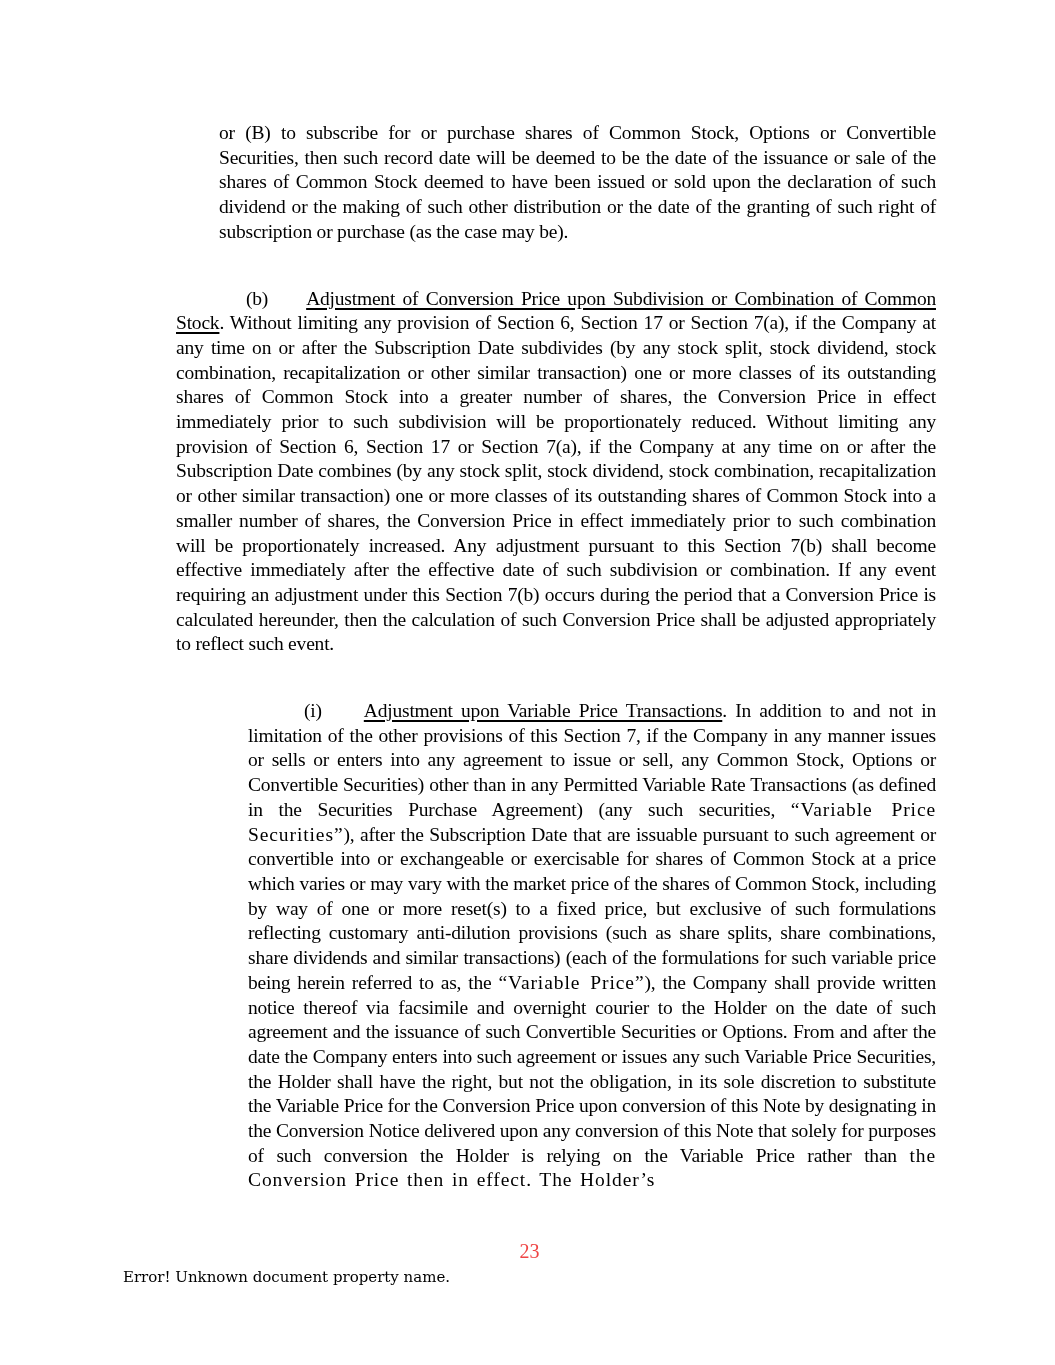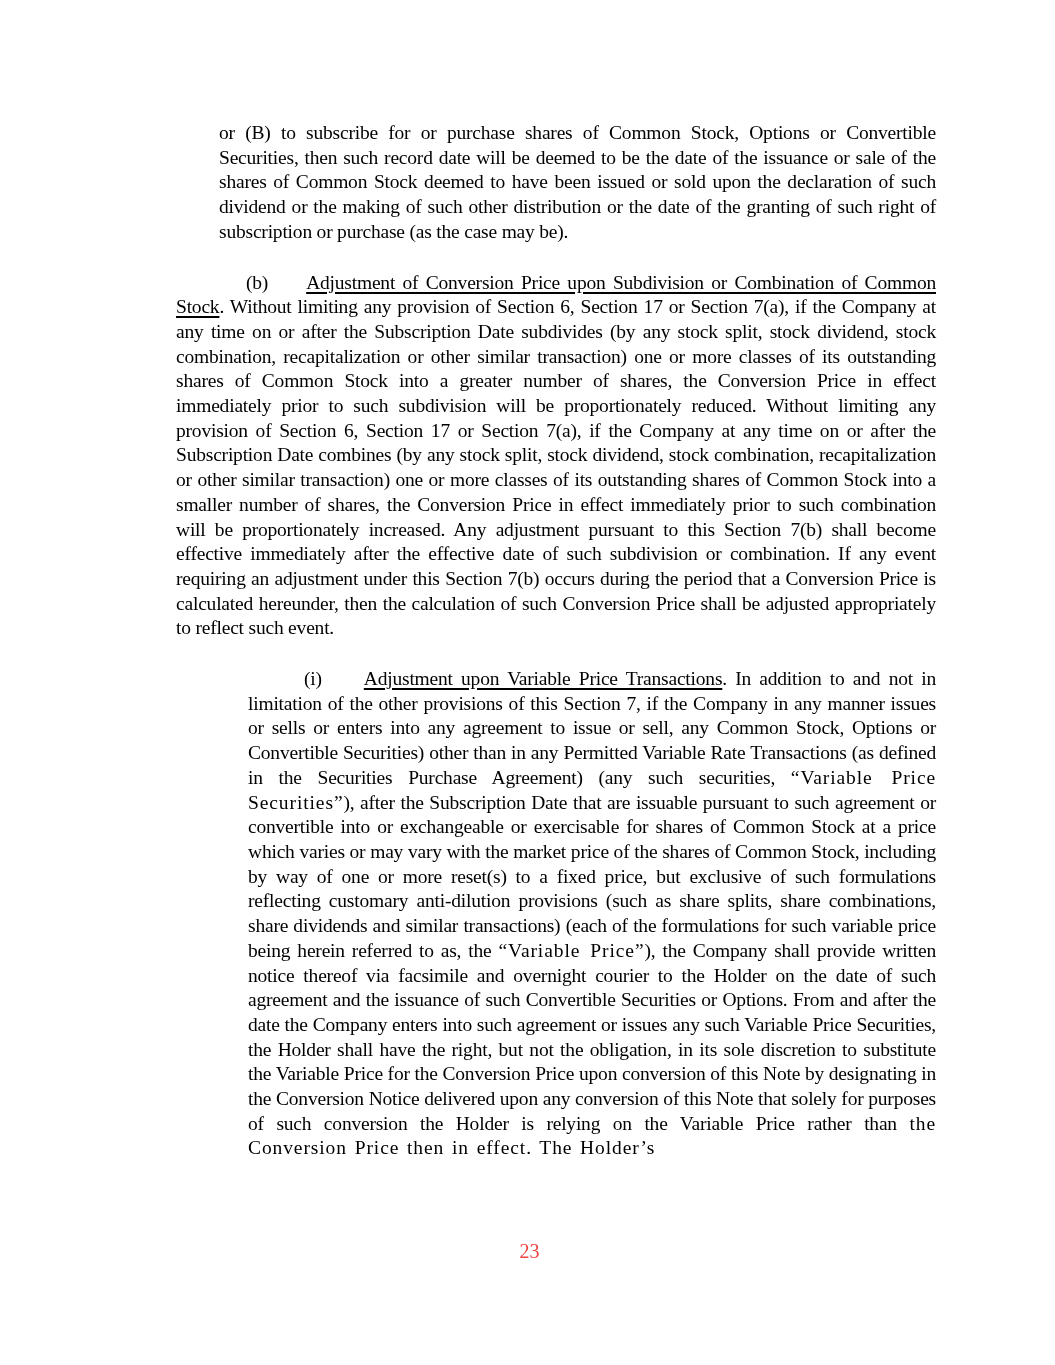--- a/index.html
+++ b/index.html
@@ -20,21 +20,21 @@
     top: 121px;
     width: 760px;
     font-family: "Liberation Serif", serif;
     font-size: 19.5px;
     line-height: 24.7px;
     letter-spacing: -0.2px;
     color: #000000;
     text-align: justify;
   }
   p.para { margin: 0; }
-  p.para + p.para { margin-top: 26px; }
+  p.para + p.para { margin-top: 42px; }
   p.indented { margin-left: 43px; }
   p.section { text-indent: 70px; }
   p.subsection { margin-left: 72px; text-indent: 56px; }
   .tab {
     display: inline-block;
     width: 38px;
   }
   p.subsection .tab { width: 42px; }
   .u {
     text-decoration: underline;
@@ -69,13 +69,14 @@
 
 <div class="page">
   <div class="doc-body">
     <div>
         <p class="para indented"><span>or (B) to subscribe for or purchase shares of Common Stock, Options or Convertible Securities, then such record date will be deemed to be the date of the issuance or sale of the shares of Common Stock deemed to have been issued or sold upon the declaration of such dividend or the making of such other distribution or the date of the granting of such right of subscription or purchase (as the case may be).</span></p>
         <p class="para section"><span>(b)</span><span class="tab"></span><span class="u">Adjustment of Conversion Price upon Subdivision or Combination of Common Stock</span><span>.  Without limiting any provision of Section 6, Section 17 or Section 7(a), if the Company at any time on or after the Subscription Date subdivides (by any stock split, stock dividend, stock combination, recapitalization or other similar transaction) one or more classes of its outstanding shares of Common Stock into a greater number of shares, the Conversion Price in effect immediately prior to such subdivision will be proportionately reduced.  Without limiting any provision of Section 6, Section 17 or Section 7(a), if the Company at any time on or after the Subscription Date combines (by any stock split, stock dividend, stock combination, recapitalization or other similar transaction) one or more classes of its outstanding shares of Common Stock into a smaller number of shares, the Conversion Price in effect immediately prior to such combination will be proportionately increased.  Any adjustment pursuant to this Section 7(b) shall become effective immediately after the effective date of such subdivision or combination.  If any event requiring an adjustment under this Section 7(b) occurs during the period that a Conversion Price is calculated hereunder, then the calculation of such Conversion Price shall be adjusted appropriately to reflect such event.</span></p>
         <p class="para subsection"><span>(i)</span><span class="tab"></span><span class="u">Adjustment upon Variable Price Transactions</span><span>.  In addition to and not in limitation of the other provisions of this Section 7, if the Company in any manner issues or sells or enters into any agreement to issue or sell, any Common Stock, Options or Convertible Securities) other than in any Permitted Variable Rate Transactions (as defined in the Securities Purchase Agreement) (any such securities, </span><span class="alt">“Variable Price Securities”</span><span>), after the Subscription Date that are issuable pursuant to such agreement or convertible into or exchangeable or exercisable for shares of Common Stock at a price which varies or may vary with the market price of the shares of Common Stock, including by way of one or more reset(s) to a fixed price, but exclusive of such formulations reflecting customary anti-dilution provisions (such as share splits, share combinations, share dividends and similar transactions) (each of the formulations for such variable price being herein referred to as, the </span><span class="alt">“Variable Price”</span><span>), the Company shall provide written notice thereof via facsimile and overnight courier to the Holder on the date of such agreement and the issuance of such Convertible Securities or Options.  From and after the date the Company enters into such agreement or issues any such Variable Price Securities, the Holder shall have the right, but not the obligation, in its sole discretion to substitute the Variable Price for the Conversion Price upon conversion of this Note by designating in the Conversion Notice delivered upon any conversion of this Note that solely for purposes of such conversion the Holder is relying on the Variable Price rather than </span><span class="alt">the Conversion Price then in effect.  The Holder’s</span></p>
       </div>
   </div>
   <div class="page-number">23</div>
+  <div class="footer-error">Error! Unknown document property name.</div>
 </div>
 
 </body></html>

